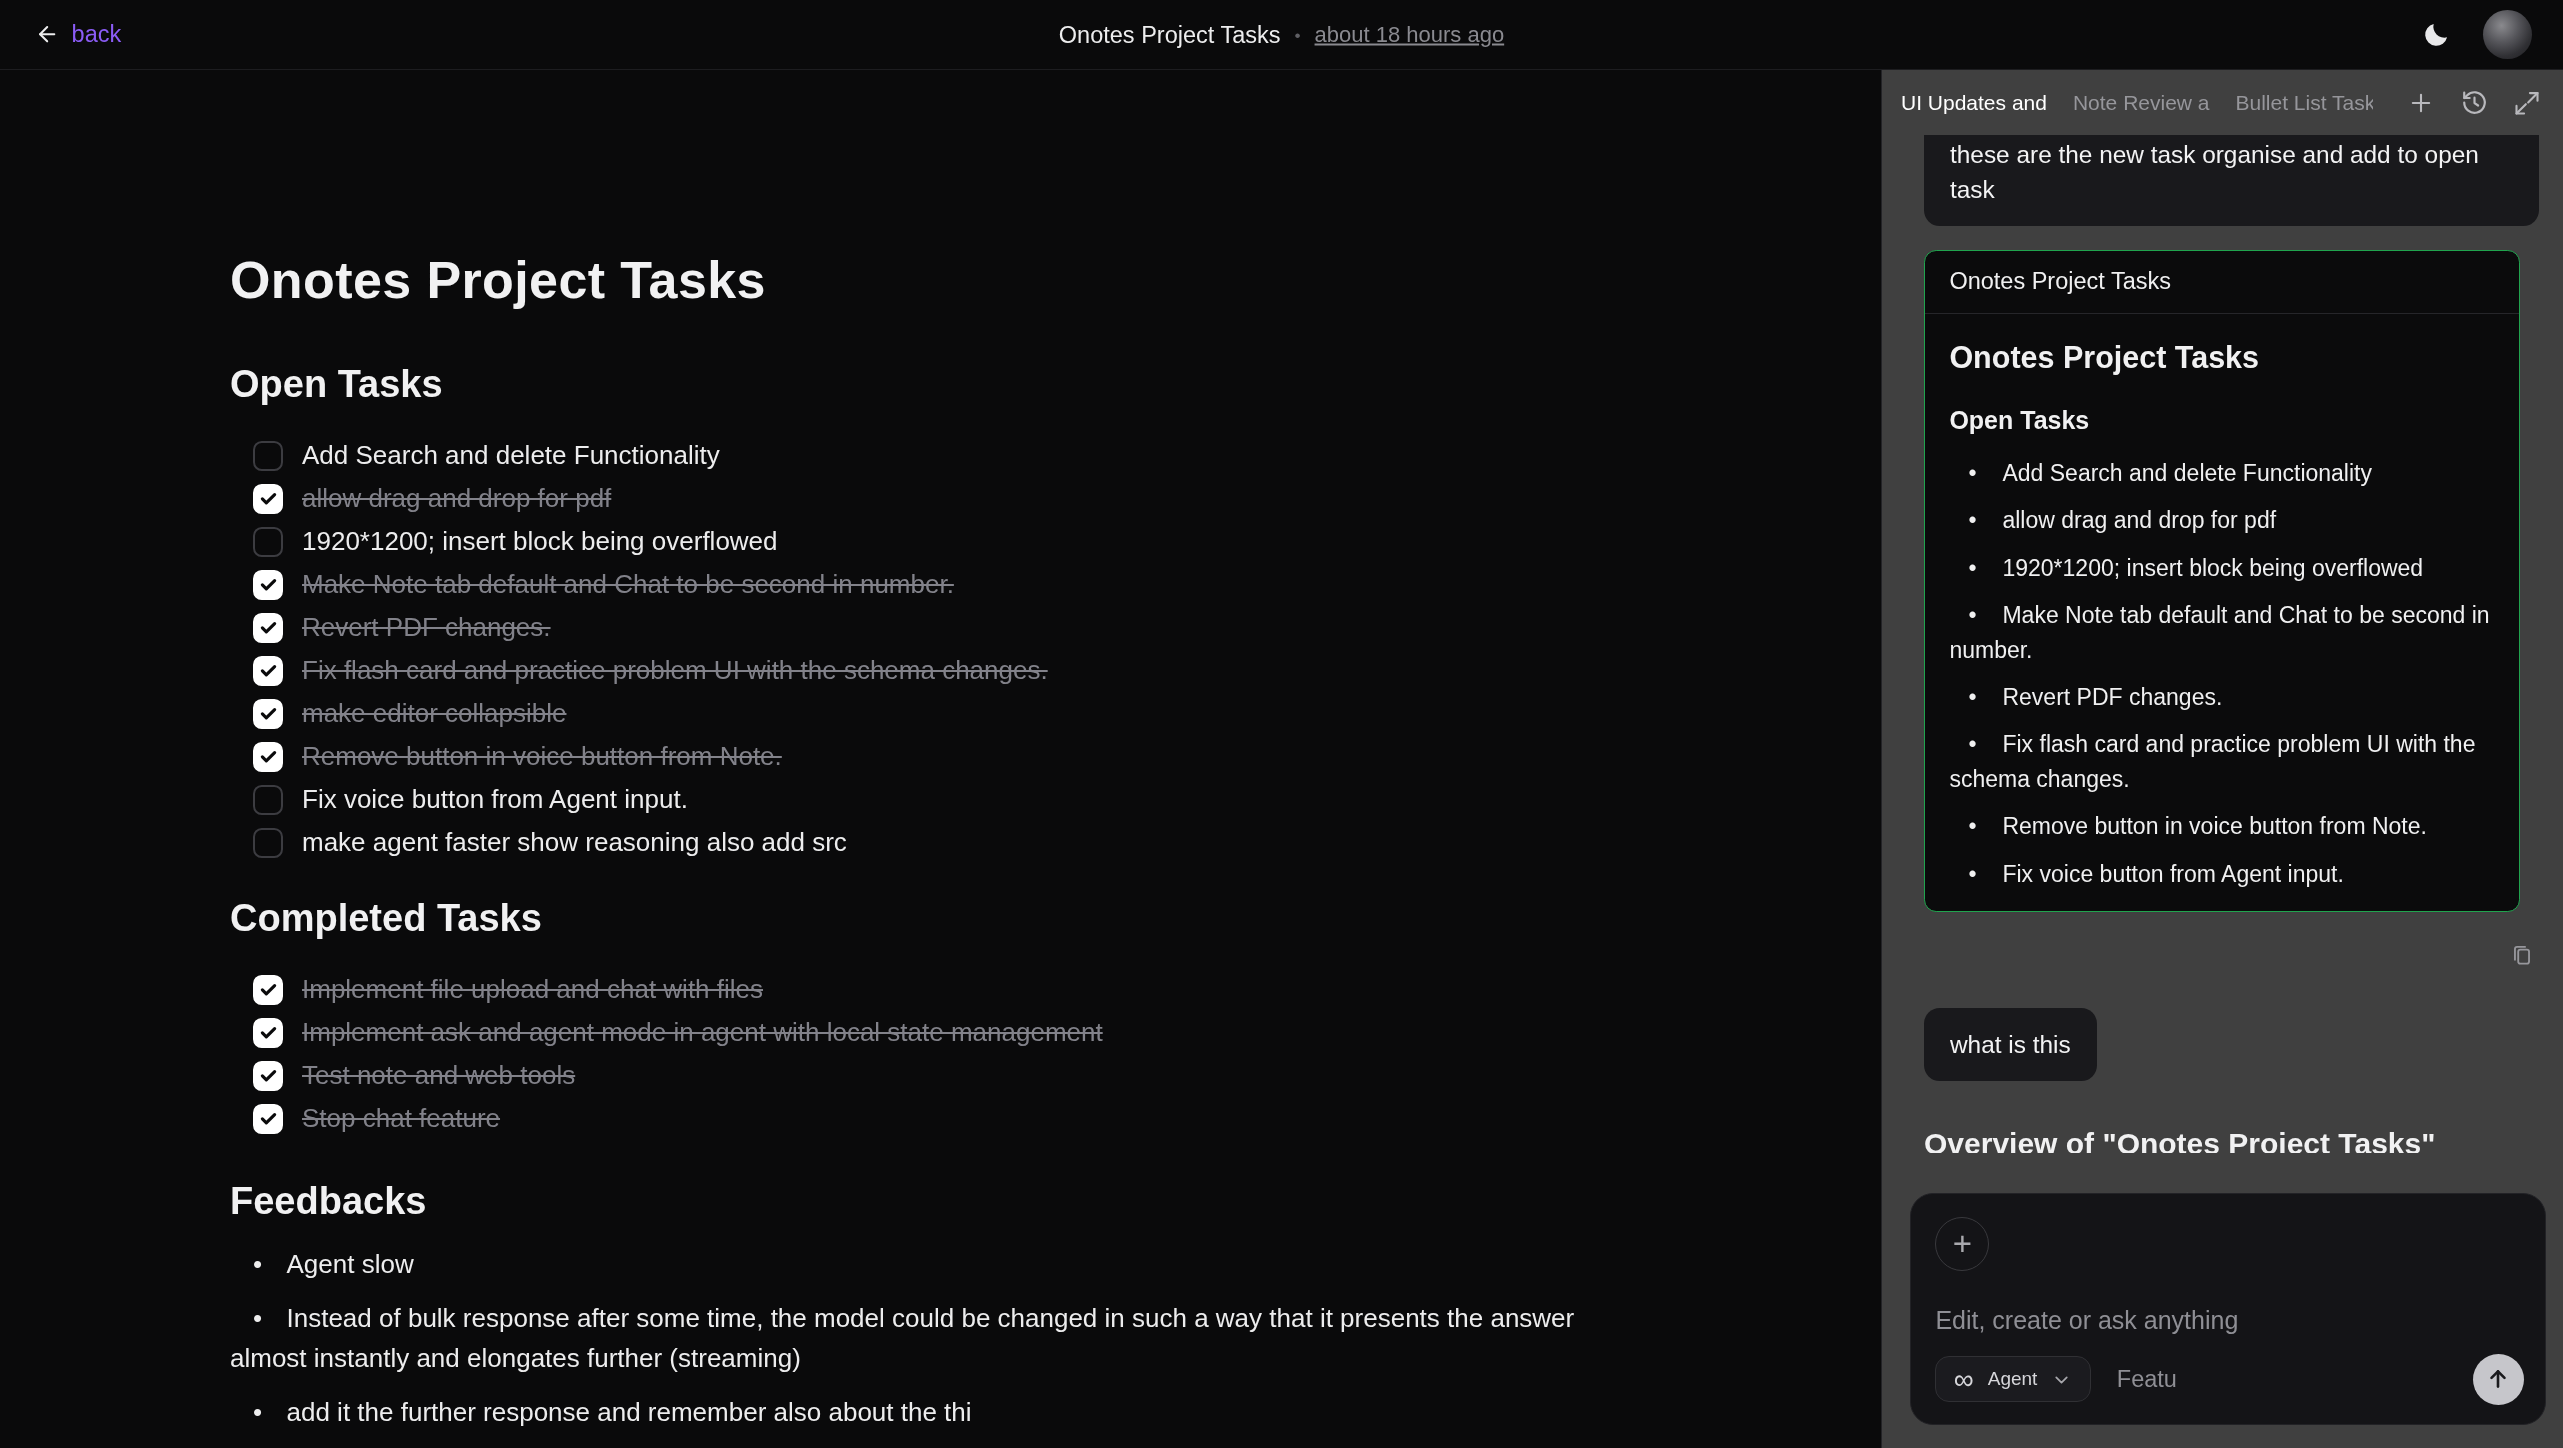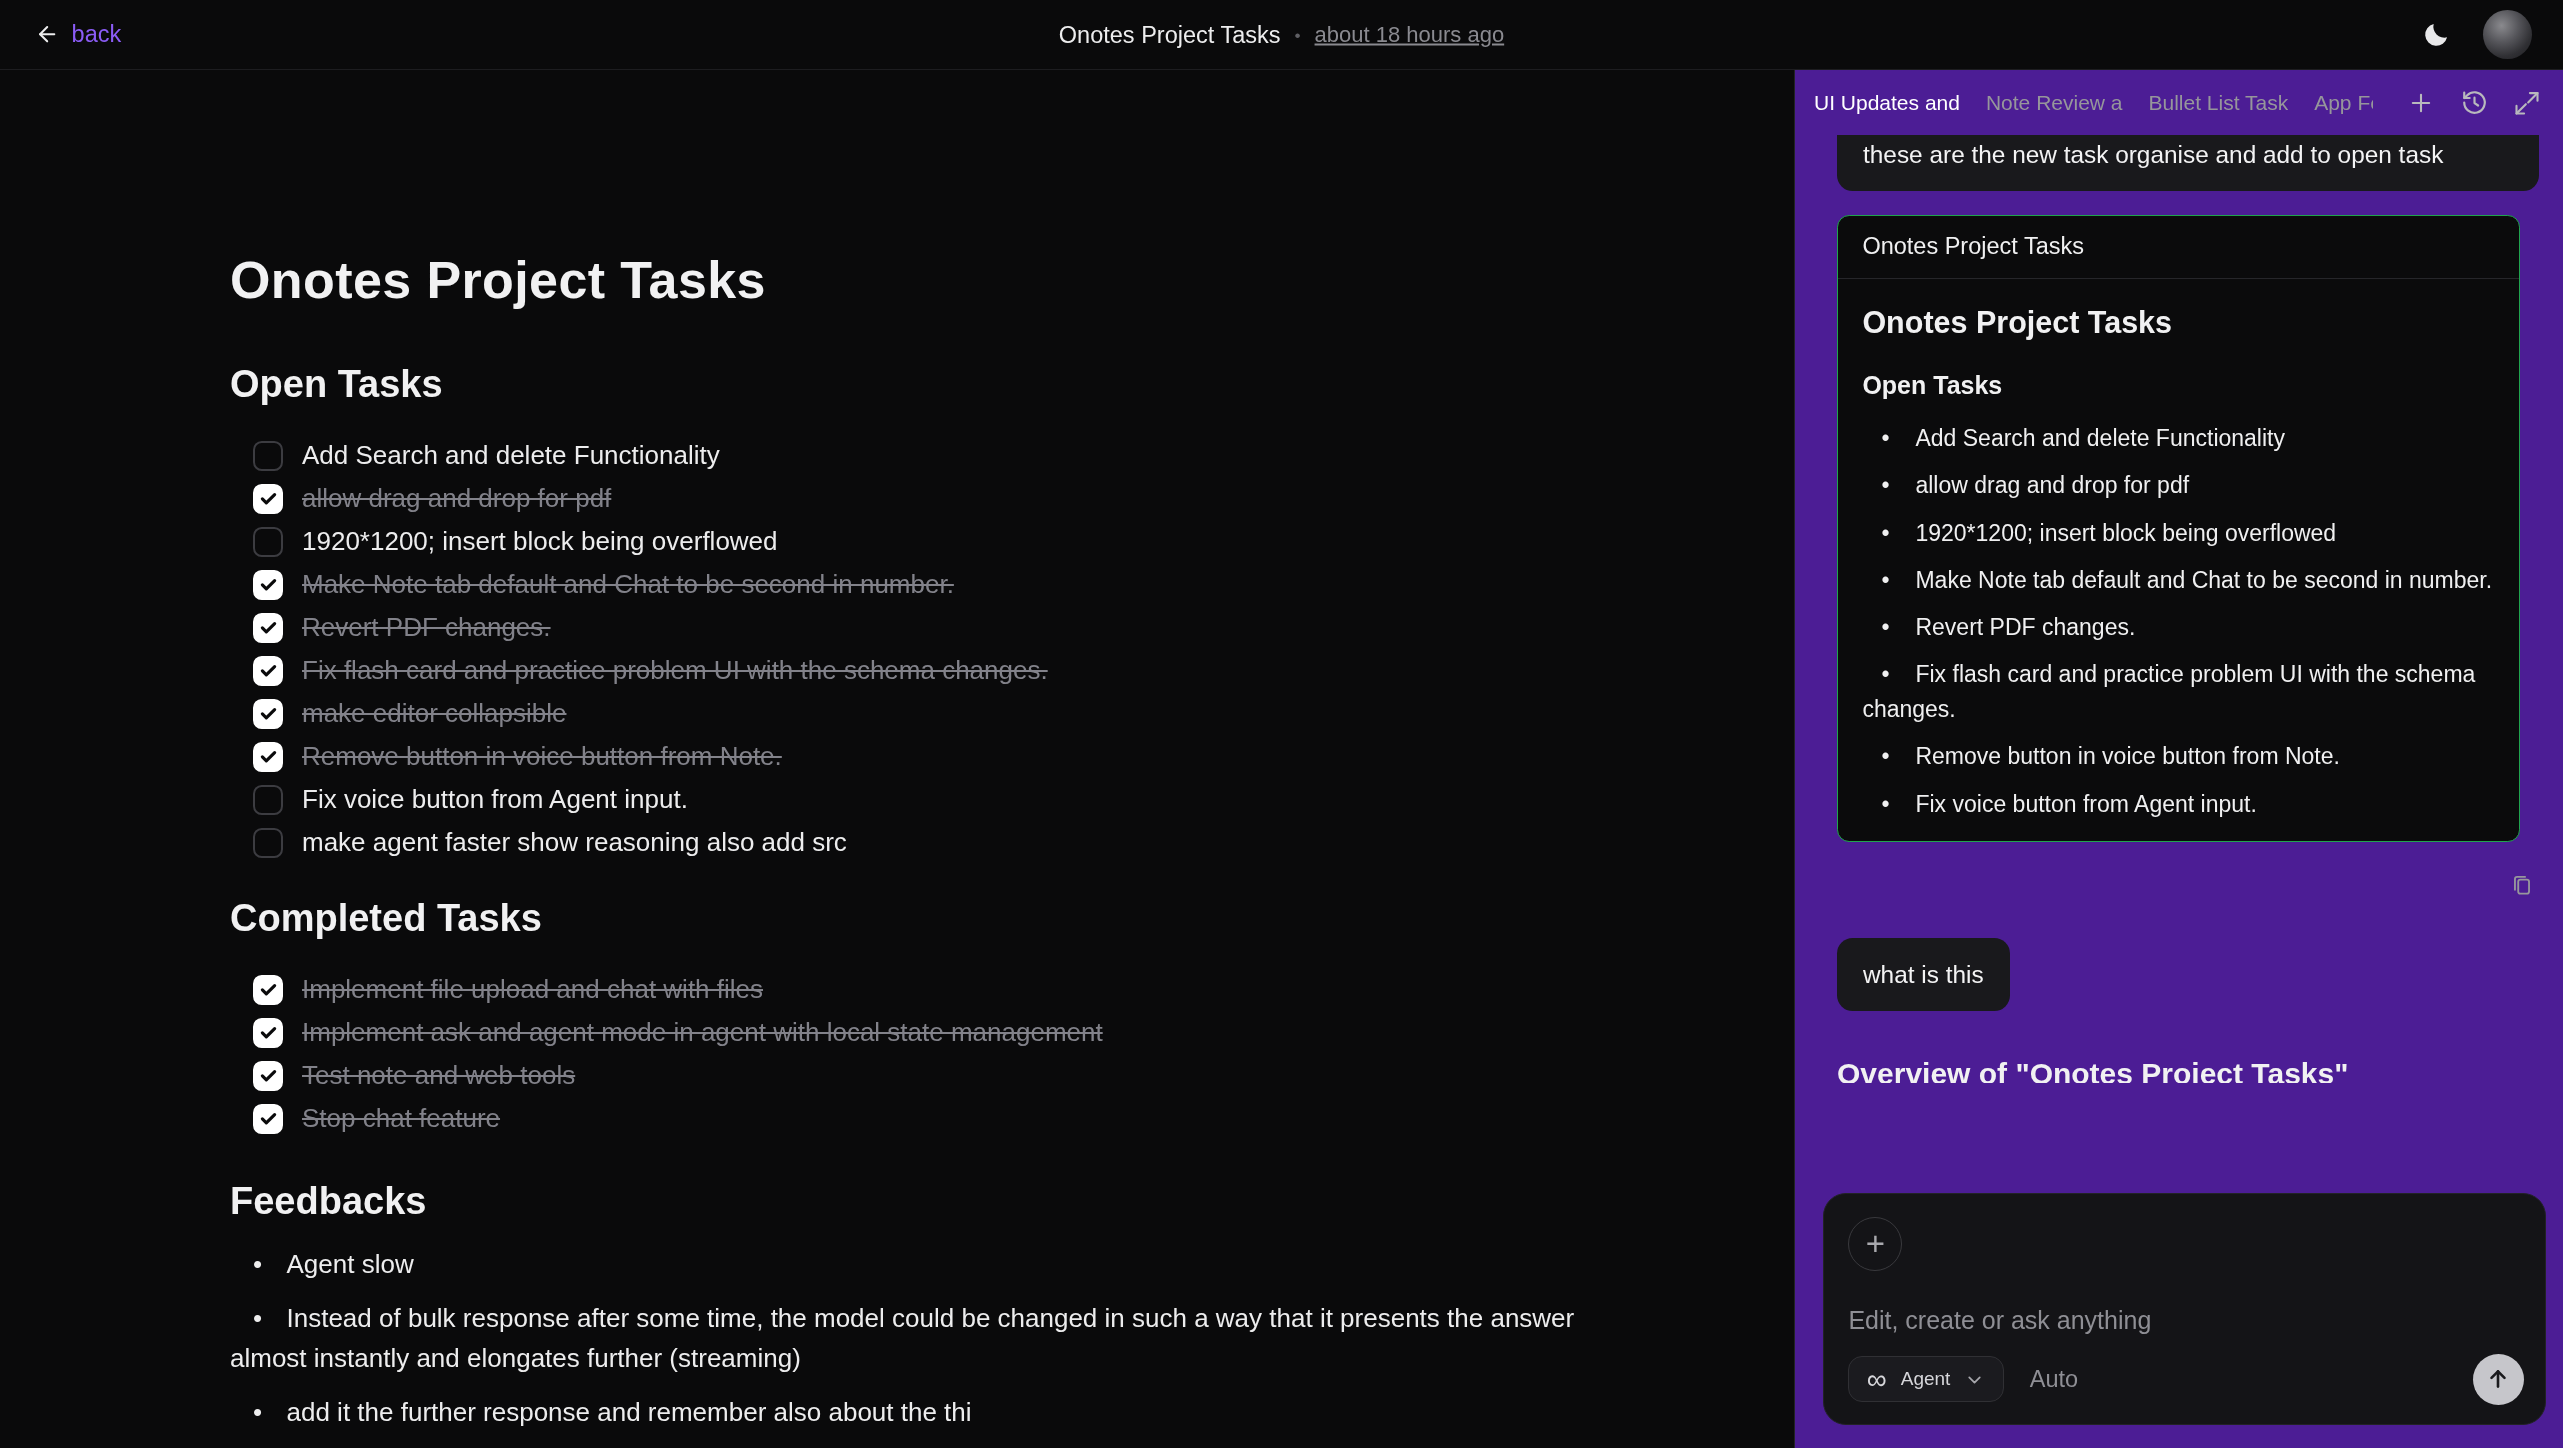--- a/index.html
+++ b/index.html
@@ -54,22 +54,22 @@
   .task-row.checked .cb svg { visibility:visible; }
   .task-text { font-size:26px; color:#ededee; }
   .task-row.checked .task-text { color:#82828a; text-decoration:line-through; text-decoration-thickness:1.7px; }
 
   .doc-bullets { margin-top:19px; list-style:none; width:1395px; }
   .doc-bullet { font-size:26px; line-height:40px; margin-top:14px; text-indent:23px; color:#ededee; }
   .doc-bullet .dot { margin-right:24.4px; }
 
   
   .panel {
-    width:769px; flex:0 0 auto; border-left:0.9px solid #232327;
-    display:flex; flex-direction:column; background:#4c1d95;
+    width:682px; flex:0 0 auto; border-left:0.9px solid #232327;
+    display:flex; flex-direction:column; background:#404040;
   }
   .tabbar { height:65px; display:flex; align-items:center; gap:26px; padding:0 21px 0 19px; flex:0 0 auto; }
   .tabs { display:flex; align-items:center; gap:26px; overflow:hidden; flex:1; }
   .tab { font-size:21px; color:#96969b; white-space:nowrap; overflow:hidden; cursor:pointer; flex:0 0 auto; }
   .tab.active { color:#ffffff; }
   .tabs div.tab:nth-of-type(1) { max-width:150px; }
   .tabs div.tab:nth-of-type(2) { max-width:145px; }
   .tabs div.tab:nth-of-type(4) { max-width:101px; }
   .tab-actions { display:flex; align-items:center; gap:23px; margin-left:7px; }
   .icon-btn { width:30px; height:30px; display:flex; align-items:center; justify-content:center; cursor:pointer; color:#b9b9bd; }
@@ -378,21 +378,21 @@
           </div>
         <div class="composer-placeholder">Edit, create or ask anything</div>
         <div class="composer-row">
           <div class="mode-pill">
             <span class="infinity-glyph">∞</span>
             <span class="mode-label">Agent</span>
             <svg width="21" height="21" viewBox="0 0 24 24" fill="none" stroke="#a7a7ac" stroke-width="2" stroke-linecap="round" stroke-linejoin="round">
                 <path d="M6 9.5l6 6 6-6"></path>
               </svg>
           </div>
-          <span class="auto-label">Auto</span>
+          <span class="auto-label">Featu</span>
           <div class="send-btn">
             <svg width="26" height="26" viewBox="0 0 24 24" fill="none" stroke="#1a1a1d" stroke-width="2.4" stroke-linecap="round" stroke-linejoin="round">
                 <path d="M12 19V5"></path>
                 <path d="M6 11l6-6 6 6"></path>
               </svg>
           </div>
         </div>
       </div>
     </div>
   </div>

